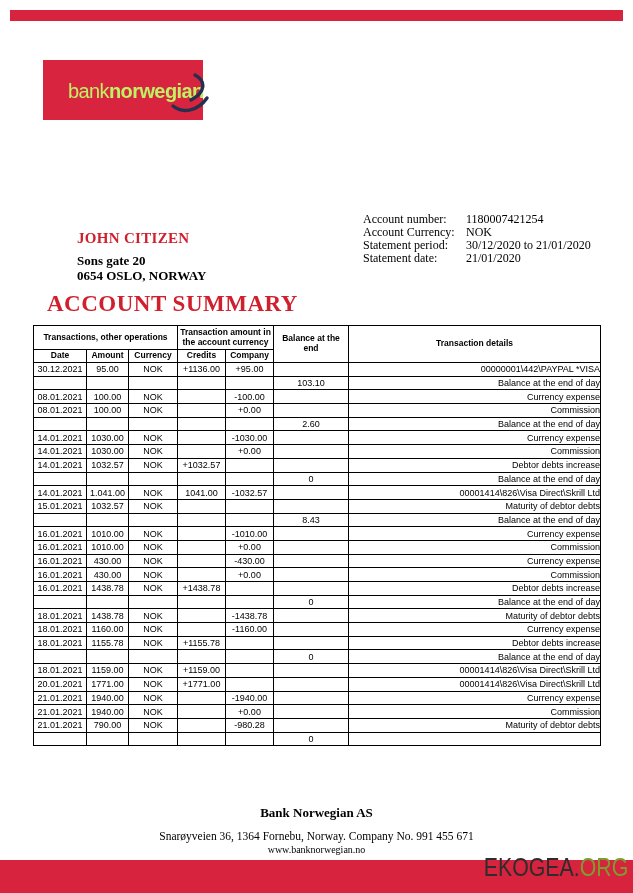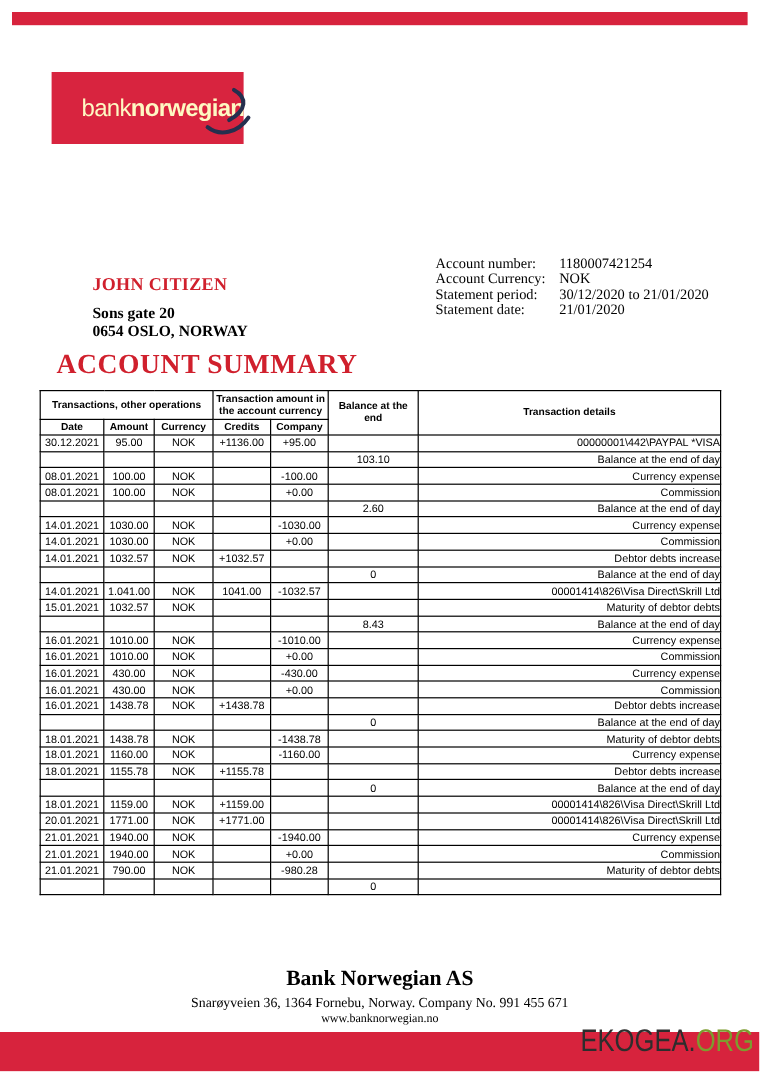--- a/index.html
+++ b/index.html
@@ -4,21 +4,21 @@
 <style>
   html,body { margin:0; padding:0; background:#fff; }
   .page {
     position:relative; width:633px; height:893px; background:#fff;
     overflow:hidden; font-family:"Liberation Sans", sans-serif; color:#000;
   }
   .top-bar { position:absolute; left:10px; top:10px; width:613px; height:11px; background:var(--brand-red); }
 
   
   .logo-box { position:absolute; left:43px; top:60px; width:160px; height:60px; background:var(--logo-red); }
-  .logo-text { position:absolute; left:25px; top:20px; color:#fef9c3; font-size:20px; letter-spacing:-0.6px; white-space:nowrap; }
+  .logo-text { position:absolute; left:25px; top:20px; color:#bef264; font-size:20px; letter-spacing:-0.6px; white-space:nowrap; }
   .logo-bank { font-weight:400; }
   .logo-norwegian { font-weight:700; }
   .swoosh { position:absolute; left:126px; top:13px; }
 
   
   .addr { position:absolute; left:77px; top:206px; font-family:"Liberation Serif", serif; }
   .addr-name { color:var(--heading-red); font-size:15px; font-weight:700; margin-bottom:6px; letter-spacing:0.3px;margin-top:24px; }
   .addr-line { font-size:13px; font-weight:700; line-height:15px; }
 
   
@@ -41,21 +41,21 @@
   .tx-table th, .tx-table td { border:1px solid #000; padding:0; vertical-align:middle; overflow:hidden; }
   .tx-table th { font-size:8.5px; font-weight:700; text-align:center; line-height:1.15; padding:1px 2px; }
   .tx-table thead tr.group-row { height:24px; }
   .tx-table thead tr.sub-row { height:13px; }
   .tx-table tbody tr { height:13.7px; }
   .tx-table tbody td { font-size:9px; text-align:center; white-space:nowrap; }
   .tx-table tbody td.details { text-align:right; padding-left:8px; }
 
   
   .footer-company { position:absolute; left:0; right:0; top:805px; text-align:center;
-    font-family:"Liberation Serif", serif; font-size:18px; font-weight:700; }
+    font-family:"Liberation Serif", serif; font-size:13px; font-weight:700; }
   .footer-address { position:absolute; left:0; right:0; top:830px; text-align:center;
     font-family:"Liberation Serif", serif; font-size:11.5px; }
   .footer-website { position:absolute; left:0; right:0; top:844px; text-align:center;
     font-family:"Liberation Serif", serif; font-size:10px; }
 
   .bottom-bar { position:absolute; left:0; bottom:0; width:633px; height:33px; background:var(--brand-red); }
   .watermark {
     position:absolute; right:5px; top:852px; z-index:2;
     font-size:26px; font-weight:400; letter-spacing:0;
     transform:scaleX(0.82); transform-origin:100% 50%;

